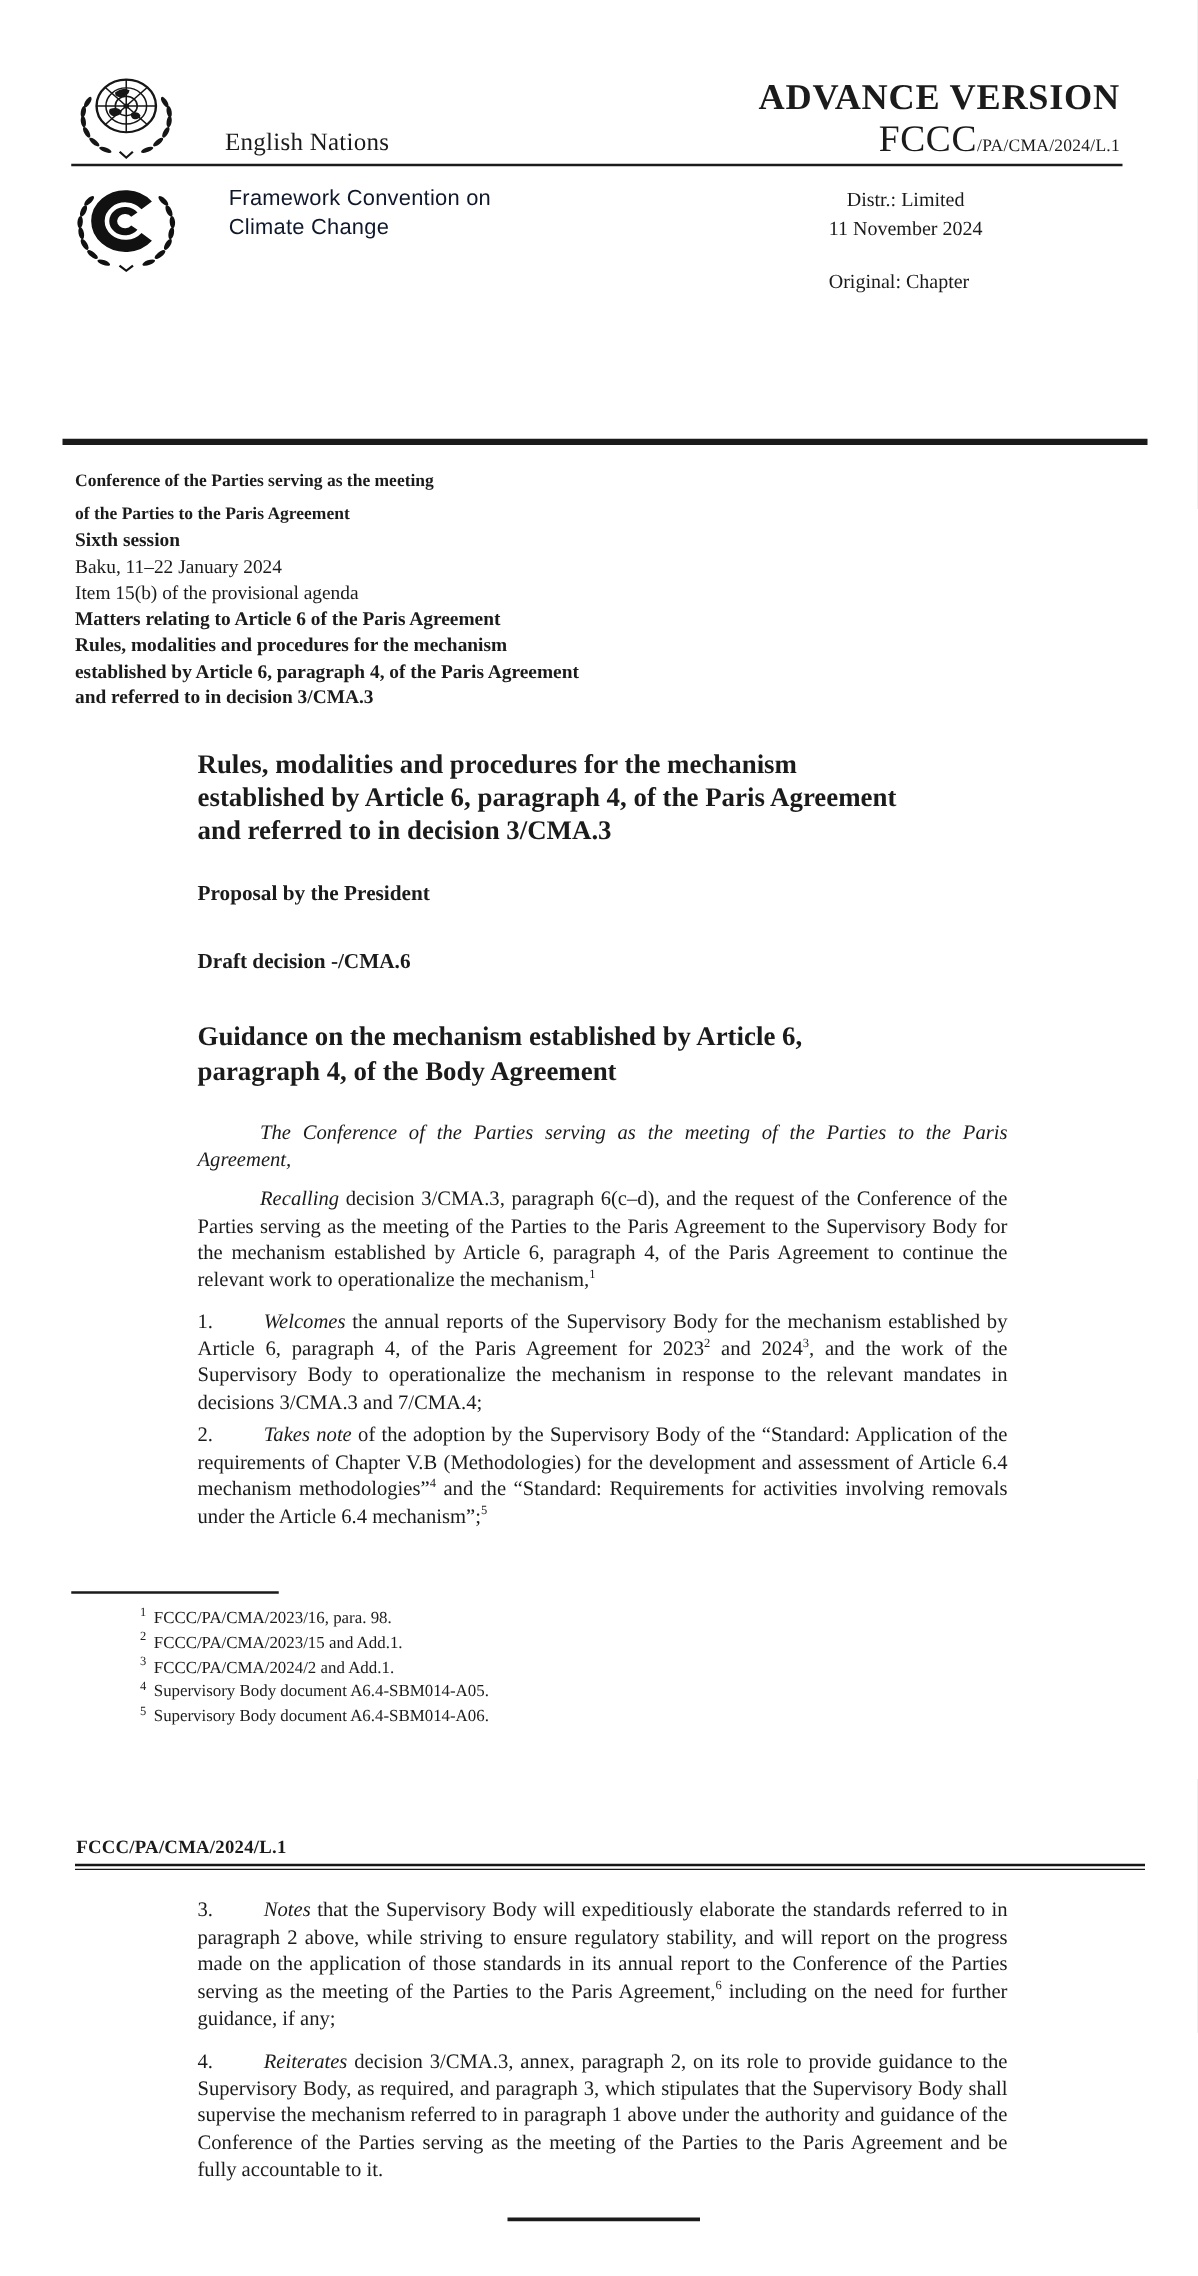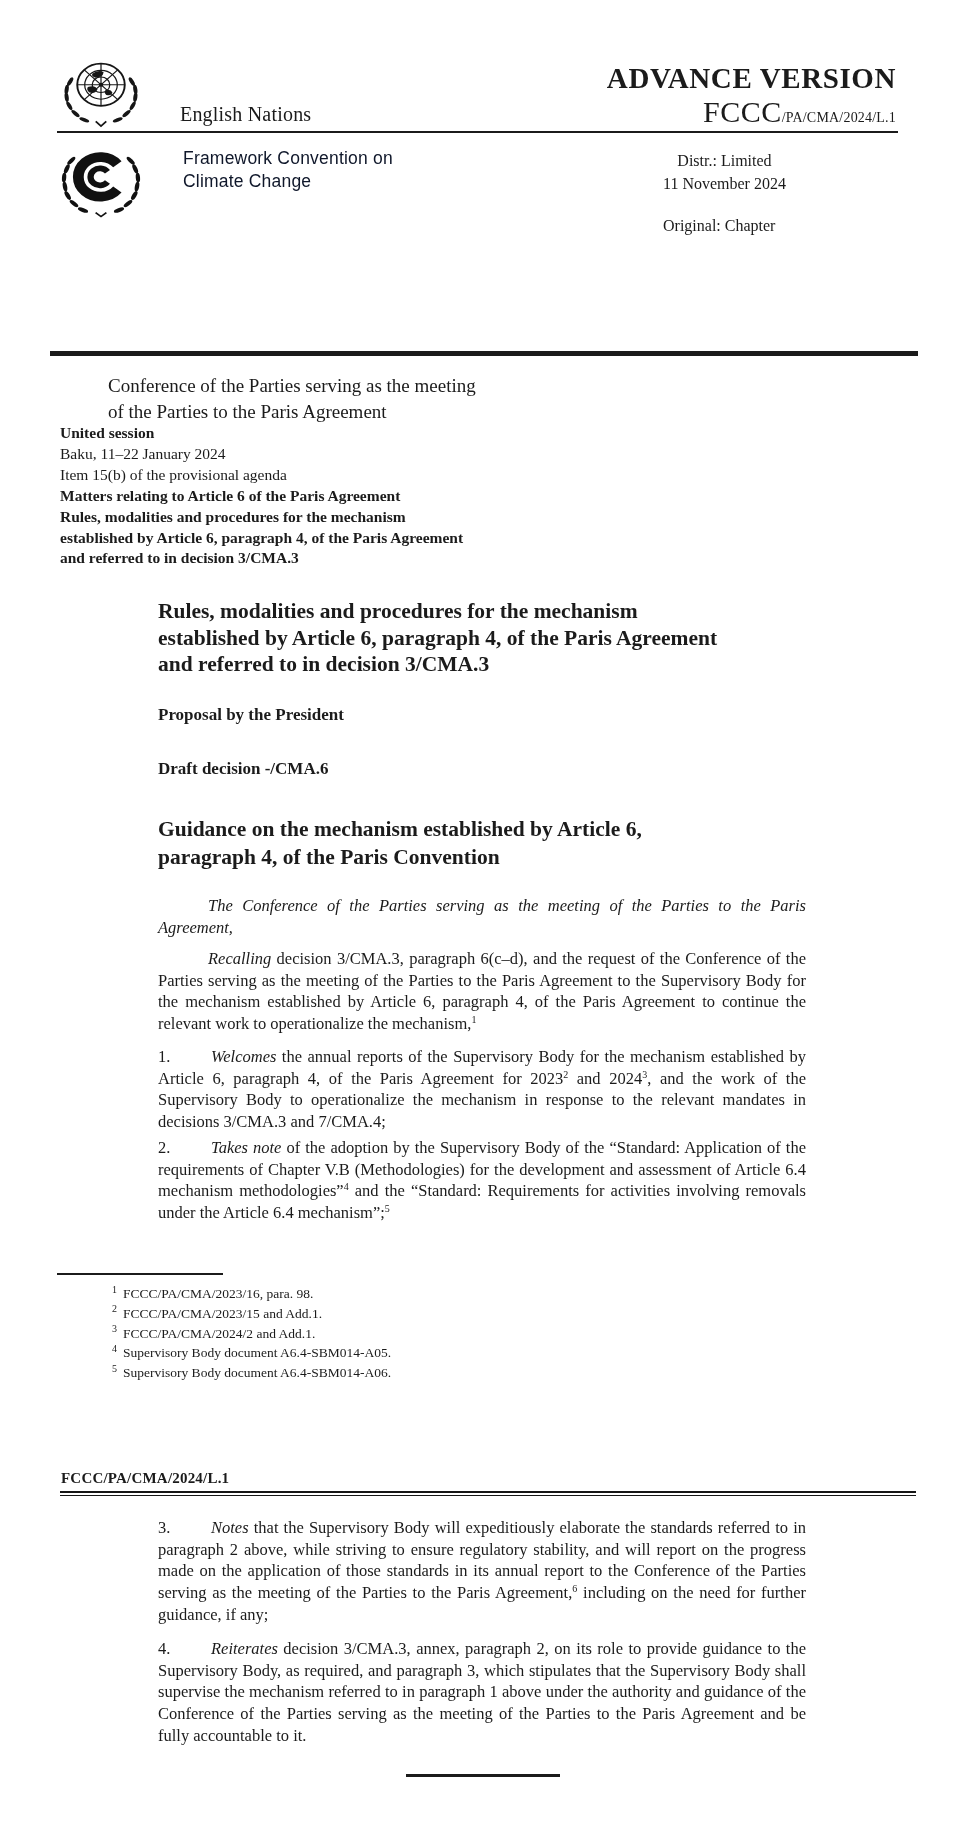--- a/index.html
+++ b/index.html
@@ -23,21 +23,21 @@
   .brand{
     font-family:"Liberation Sans", sans-serif;
     font-size:17.5px;line-height:22.5px;color:#0f172a;
     letter-spacing:.2px;
   }
   .distr{font-size:16px;line-height:23px;text-align:center;}
   .hrule{background:#1b1b1b;}
   .rule-double{border-top:2.5px solid #161616;border-bottom:1.2px solid #161616;height:2.2px;background:transparent;}
 
   
-  .sess-big{font-size:19px;line-height:26px;font-weight:normal;margin-left:48px;}
+  .sess-big{font-size:14px;line-height:26px;font-weight:bold;}
   .sess-small{font-size:15.5px;line-height:20.9px;}
   .sess-small .b{font-weight:bold;}
 
   
   .doc-title{font-size:21.5px;line-height:26.5px;font-weight:bold;}
   .sub-head{font-size:17px;font-weight:bold;}
   .para{
     width:648px;font-size:16.5px;line-height:21.7px;
     text-align:justify;
   }
@@ -139,39 +139,39 @@
   </div>
   <div class="abs distr" style="left:663px;top:214px;">Original: Chapter</div>
 
   <div class="abs hrule" style="left:50px;top:351px;width:868px;height:4.5px;"></div>
 
   <div class="abs sess-big" style="left:60px;top:373px;">
       <div>Conference of the Parties serving as the meeting</div>
       <div>of the Parties to the Paris Agreement</div>
     </div>
   <div class="abs sess-small" style="left:60px;top:423px;">
-      <div class="b">United session</div>
+      <div class="b">Sixth session</div>
       <div>Baku, 11–22 January 2024</div>
       <div>Item 15(b) of the provisional agenda</div>
       <div class="b">Matters relating to Article 6 of the Paris Agreement</div>
       <div class="b">Rules, modalities and procedures for the mechanism</div>
       <div class="b">established by Article 6, paragraph 4, of the Paris Agreement</div>
       <div class="b">and referred to in decision 3/CMA.3</div>
     </div>
 
   <div class="abs doc-title" style="left:158px;top:598px;">
       <div>Rules, modalities and procedures for the mechanism</div>
       <div>established by Article 6, paragraph 4, of the Paris Agreement</div>
       <div>and referred to in decision 3/CMA.3</div>
     </div>
   <div class="abs sub-head" style="left:158px;top:705px;">Proposal by the President</div>
   <div class="abs sub-head" style="left:158px;top:759px;">Draft decision -/CMA.6</div>
   <div class="abs doc-title" style="left:158px;top:816px;line-height:27.5px;">
       <div>Guidance on the mechanism established by Article 6,</div>
-      <div>paragraph 4, of the Paris Convention</div>
+      <div>paragraph 4, of the Body Agreement</div>
     </div>
 
   <div class="abs para indent" style="left:158px;top:895px;"><em>The Conference of the Parties serving as the meeting of the Parties to the Paris Agreement,</em></div>
   <div class="abs para indent" style="left:158px;top:948px;"><em>Recalling</em><span> decision 3/CMA.3, paragraph 6(c–d), and the request of the Conference of the Parties serving as the meeting of the Parties to the Paris Agreement to the Supervisory Body for the mechanism established by Article 6, paragraph 4, of the Paris Agreement to continue the relevant work to operationalize the mechanism,</span><sup>1</sup></div>
   <div class="abs para" style="left:158px;top:1046px;"><span class="pnum">1.</span><em>Welcomes</em><span> the annual reports of the Supervisory Body for the mechanism established by Article 6, paragraph 4, of the Paris Agreement for 2023</span><sup>2</sup><span> and 2024</span><sup>3</sup><span>, and the work of the Supervisory Body to operationalize the mechanism in response to the relevant mandates in decisions 3/CMA.3 and 7/CMA.4;</span></div>
   <div class="abs para" style="left:158px;top:1137px;"><span class="pnum">2.</span><em>Takes note</em><span> of the adoption by the Supervisory Body of the “Standard: Application of the requirements of Chapter V.B (Methodologies) for the development and assessment of Article 6.4 mechanism methodologies”</span><sup>4</sup><span> and the “Standard: Requirements for activities involving removals under the Article 6.4 mechanism”;</span><sup>5</sup></div>
 
   <div class="abs hrule" style="left:57px;top:1273px;width:166px;height:2px;"></div>
   <div class="abs fn" style="left:60px;top:1284px;width:740px;">
       <div class="fn-line"><sup>1</sup><span>FCCC/PA/CMA/2023/16, para. 98.</span></div>

